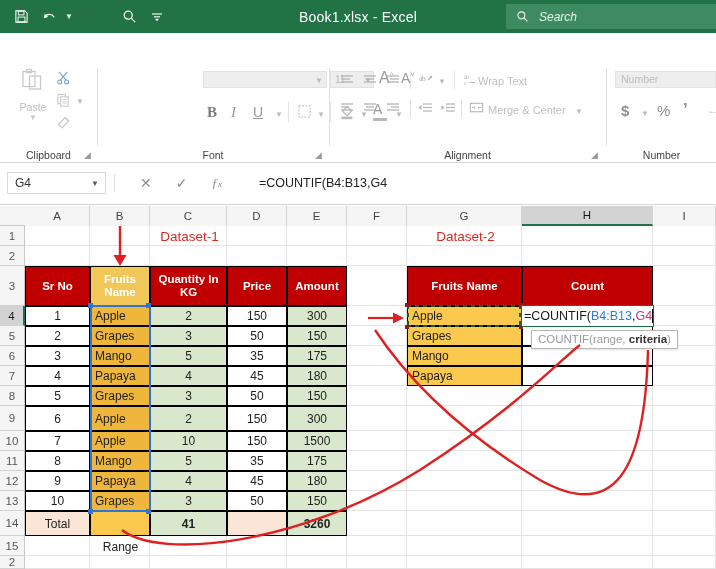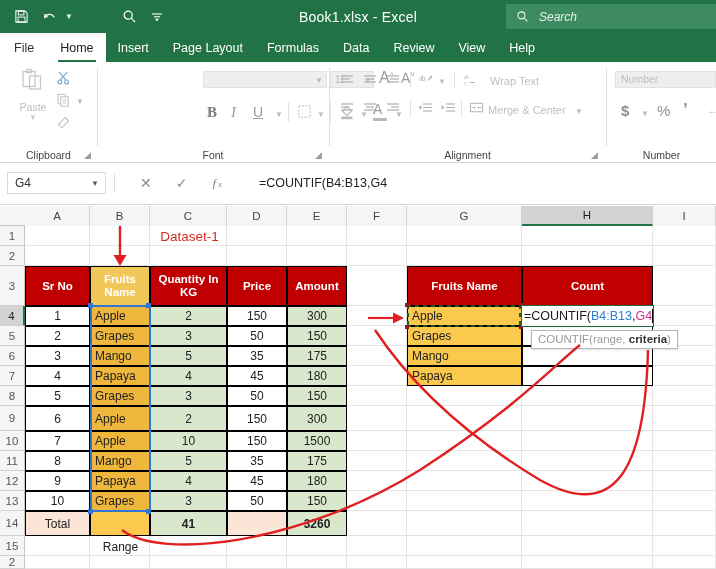--- a/index.html
+++ b/index.html
@@ -242,33 +242,20 @@
     <div class="tb-title">Book1.xlsx  -  Excel</div>
     <div class="tb-search">
       <svg width="13" height="13" viewBox="0 0 16 16">
           <circle cx="6.6" cy="6.6" r="4.3" fill="none" stroke="#eaf5ee" stroke-width="1.3"></circle>
           <line x1="9.8" y1="9.8" x2="14" y2="14" stroke="#eaf5ee" stroke-width="1.3"></line>
         </svg>
       <span class="ph">Search</span>
     </div>
   </div>
 
-  <div class="tabbar">
-    <div class="tabs" id="tabs-host">
-        <div class="tab file">File</div>
-        <div class="tab active">Home</div>
-        <div class="tab">Insert</div>
-        <div class="tab">Page Layout</div>
-        <div class="tab">Formulas</div>
-        <div class="tab">Data</div>
-        <div class="tab">Review</div>
-        <div class="tab">View</div>
-        <div class="tab">Help</div>
-      </div>
-  </div>
 
   <div class="ribbon">
 
     <div class="grp" style="left:0; width:97px;">
       <div class="paste-wrap">
         <div class="paste-ico">
           <svg width="26" height="27" viewBox="0 0 26 27">
               <rect x="3" y="3.5" width="12" height="15" fill="none" stroke="#c9c9c9" stroke-width="1.3"></rect>
               <rect x="6.5" y="1.4" width="5" height="3.2" fill="none" stroke="#c9c9c9" stroke-width="1.2"></rect>
               <rect x="9.5" y="8" width="11" height="13" fill="none" stroke="#c9c9c9" stroke-width="1.3"></rect>
@@ -376,21 +363,21 @@
       </div>
       <div class="ddcar" style="left:108px; top:15px;">▼</div>
       <div class="vline" style="left:124px; top:9px; height:18px;"></div>
       <div class="albtn" style="left:133px; top:10px;">
         <svg width="16" height="15" viewBox="0 0 16 15">
             <text x="1" y="7" font-size="6" fill="#b4b4b4" font-family="serif">ab</text>
             <text x="1" y="13" font-size="6" fill="#b4b4b4" font-family="serif">c</text>
             <path d="M6.5 10.5 L12 10.5" stroke="#b4b4b4" stroke-width="1"></path>
           </svg>
       </div>
-      <div class="altext" style="left:160px; top:13px;text-align:right;">Wrap Text</div>
+      <div class="altext" style="left:148px; top:13px;text-align:right;">Wrap Text</div>
 
       <div class="albtn" style="left:10px; top:40px;">
         <svg width="14" height="12" viewBox="0 0 14 12">
             <line x1="1" y1="2" x2="13" y2="2" stroke="#b4b4b4" stroke-width="1.3"></line>
             <line x1="1" y1="5" x2="9" y2="5" stroke="#b4b4b4" stroke-width="1.3"></line>
             <line x1="1" y1="8" x2="13" y2="8" stroke="#b4b4b4" stroke-width="1.3"></line>
           </svg>
       </div>
       <div class="albtn" style="left:33px; top:40px;">
         <svg width="14" height="12" viewBox="0 0 14 12">
@@ -637,20 +624,21 @@
         <div class="cell" style="left: 150px; top: 350px; width: 77px; height: 13px;"></div>
         <div class="cell" style="left: 227px; top: 350px; width: 60px; height: 13px;"></div>
         <div class="cell" style="left: 287px; top: 350px; width: 60px; height: 13px;"></div>
         <div class="cell" style="left: 347px; top: 350px; width: 60px; height: 13px;"></div>
         <div class="cell" style="left: 407px; top: 350px; width: 115px; height: 13px;"></div>
         <div class="cell" style="left: 522px; top: 350px; width: 131px; height: 13px;"></div>
         <div class="cell" style="left: 653px; top: 350px; width: 63px; height: 13px;"></div>
       </div>
 
     <div class="cell redtxt" style="left:152px; top:21px; width:75px; height:19px; border:0; justify-content:center;">Dataset-1</div>
+    <div class="cell redtxt" style="left:409px; top:21px; width:113px; height:19px; border:0; justify-content:center;">Dataset-2</div>
 
     <div id="ds1-host">
         <div class="cell hdrcell" style="left: 25px; top: 60px; width: 65px; height: 40px;">Sr No</div>
         <div class="cell hdrcell" style="left: 90px; top: 60px; width: 60px; height: 40px; background: rgb(242, 199, 89);">Fruits Name</div>
         <div class="cell hdrcell" style="left: 150px; top: 60px; width: 77px; height: 40px;">Quantity In KG</div>
         <div class="cell hdrcell" style="left: 227px; top: 60px; width: 60px; height: 40px;">Price</div>
         <div class="cell hdrcell" style="left: 287px; top: 60px; width: 60px; height: 40px;">Amount</div>
         <div class="cell datacell fill-white c-center" style="left: 25px; top: 100px; width: 65px; height: 20px;">1</div>
         <div class="cell datacell fill-gold2" style="left: 90px; top: 100px; width: 60px; height: 20px;">Apple</div>
         <div class="cell datacell fill-green c-center" style="left: 150px; top: 100px; width: 77px; height: 20px;">2</div>

